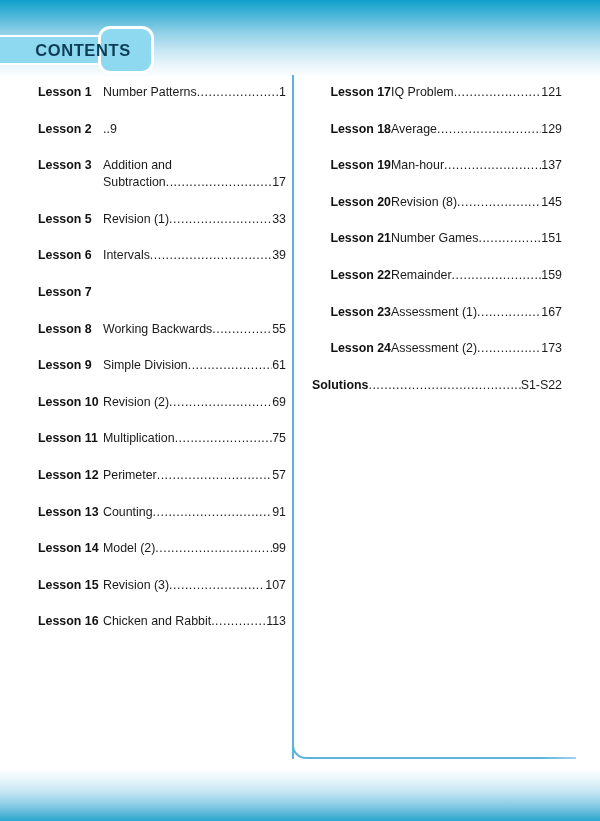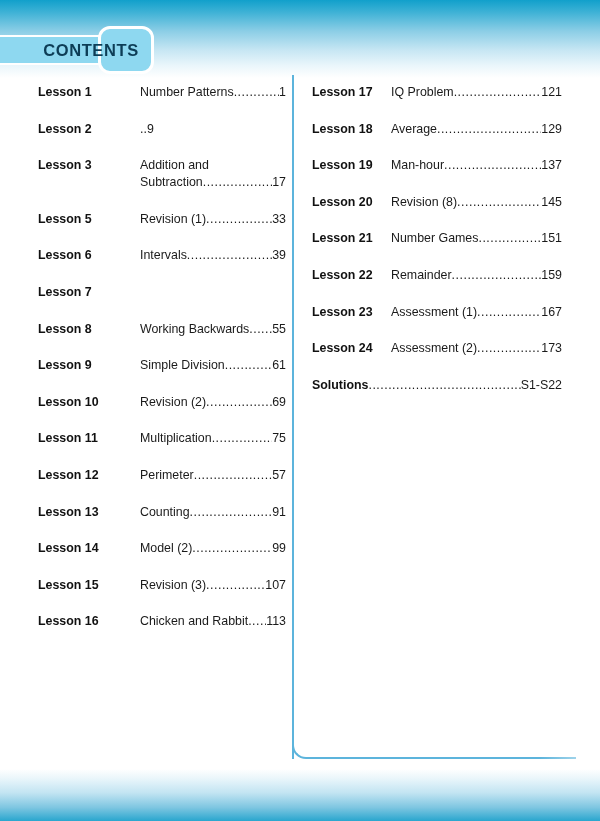--- a/index.html
+++ b/index.html
@@ -79,21 +79,21 @@
     top: 0;
     width: 56px;
     height: 48px;
     background: #8ed8f0;
     border: 3px solid #ffffff;
     border-radius: 12px;
     box-sizing: border-box;
   }
   .banner-label {
     position: absolute;
-    left: 16px;
+    left: 8px;
     top: 9px;
     width: 150px;
     height: 30px;
     line-height: 30px;
     text-align: center;
     color: #0d3d56;
     font-size: 16.5px;
     font-weight: 700;
     letter-spacing: 0.6px;
     font-family: "Liberation Sans", sans-serif;
@@ -184,22 +184,22 @@
   }
   .entry-page {
     flex: 0 0 auto;
     white-space: nowrap;
   }
   .entry-cont {
     white-space: nowrap;
   }
 
   
-  .column-left .entry-label  { width: 102px; }
-  .column-right .entry-label { width: 79px; }
+  .column-left .entry-label  { width: 65px; }
+  .column-right .entry-label { width: 79px; text-align: right; }
 
   .entry.solutions .entry-label {
     width: auto;
     margin-right: 0;
   }
   .entry.solutions .entry-body { margin-left: 0; }
 </style>
 </head>
 <body>
 

